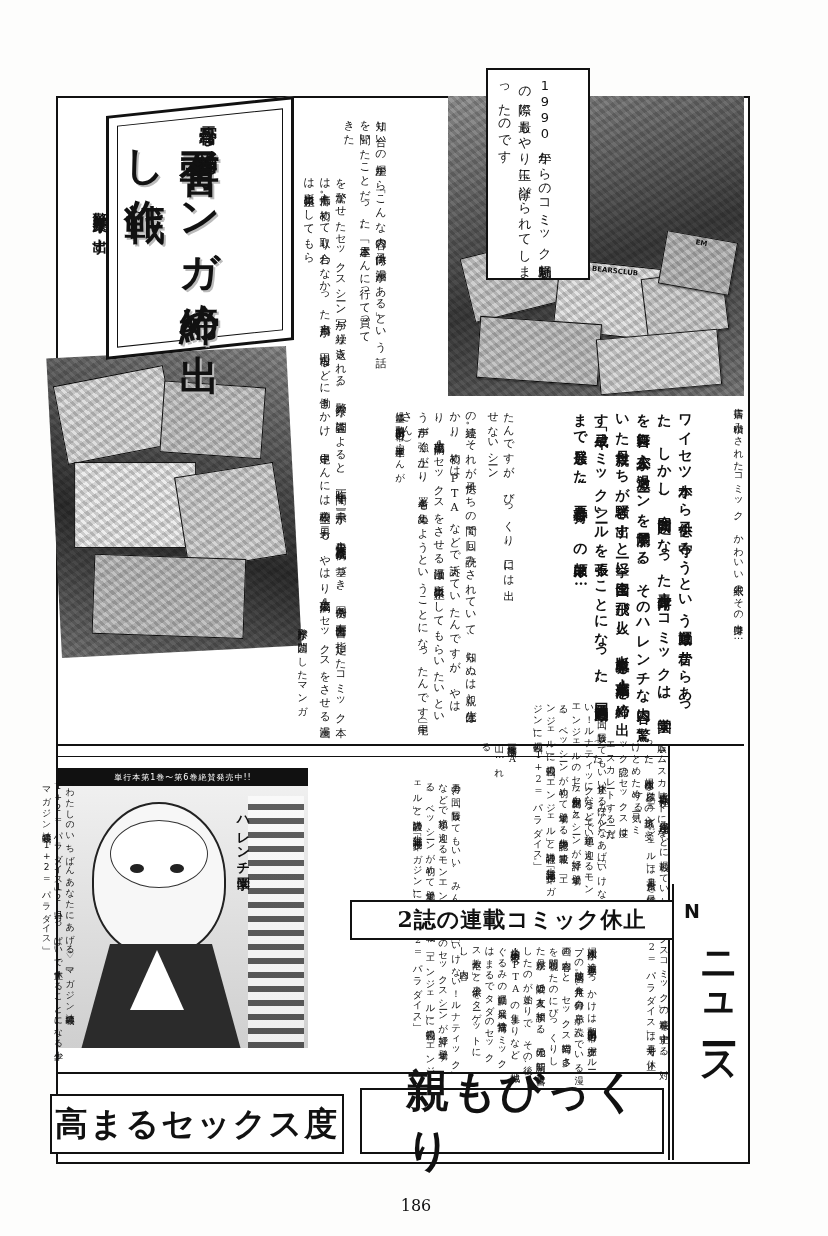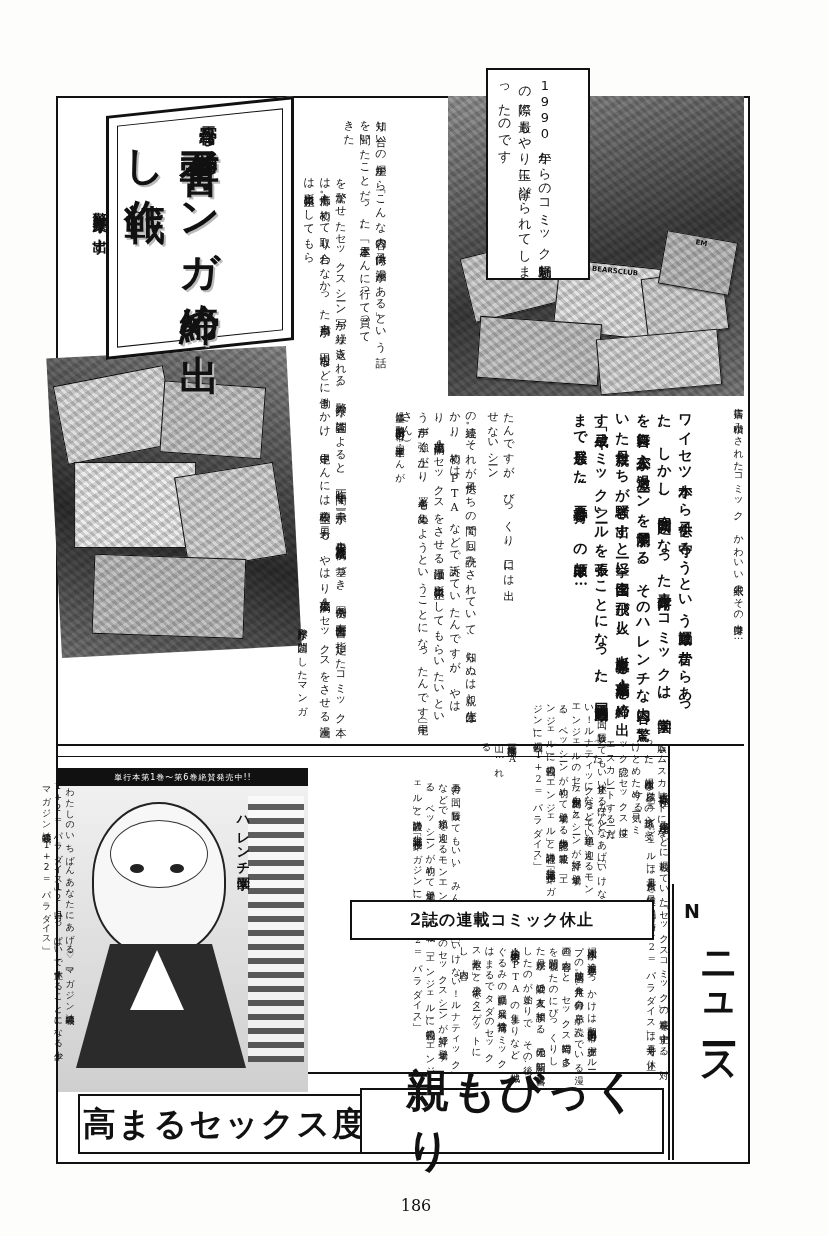--- a/index.html
+++ b/index.html
@@ -59,47 +59,47 @@
         background:#dcdcdc;box-shadow:1px 1px 2px rgba(0,0,0,.5);}
   .covlabel{font-size:7px;font-weight:bold;text-align:center;color:#111;
         padding-top:2px;letter-spacing:0;}
 
   
   #photo-comic-pile{left:54px;top:352px;width:240px;height:300px;
         transform:rotate(-3deg);
         background:linear-gradient(200deg,#8d8d8d,#2f2f2f 60%,#777);}
 
   
-  #photo-manga-girl{left:58px;top:768px;width:250px;height:324px;
+  #photo-manga-girl{left:58px;top:768px;width:250px;height:280px;
         background:linear-gradient(180deg,#f2f2f2,#cfcfcf);}
 
   
   .cap{position:absolute;writing-mode:vertical-rl;text-orientation:upright;
        font-size:10px;letter-spacing:1px;line-height:1.3;}
 
   
   .col{position:absolute;writing-mode:vertical-rl;text-orientation:upright;
        font-size:11px;line-height:1.45;letter-spacing:1.2px;
        font-family:"DejaVu Serif","Liberation Serif",serif;}
   .colbig{font-size:14px;line-height:1.5;letter-spacing:1.5px;font-weight:bold;}
   .colsm{font-size:9.5px;line-height:1.35;letter-spacing:1px;}
 
   
   .hbox{position:absolute;border:2px solid #111;background:#fff;
         font-family:"DejaVu Serif","Liberation Serif",serif;font-weight:bold;}
-  #headline-sex-degree{left:78px;top:1094px;width:290px;height:56px;}
+  #headline-sex-degree{left:50px;top:1094px;width:290px;height:56px;}
   #headline-parents{left:360px;top:1088px;width:300px;height:62px;}
   .hbox .t{position:absolute;inset:0;display:flex;align-items:center;
         justify-content:center;font-size:33px;letter-spacing:2px;}
   #headline-parents .t{font-size:44px;padding-left:44px;}
 
   #headline-serial-stop{position:absolute;left:350px;top:900px;width:300px;height:36px;
         border:2px solid #111;background:#fff;display:flex;align-items:center;
-        justify-content:center;font-weight:bold;font-size:16px;letter-spacing:1px;
-        font-family:"DejaVu Serif",serif;}
+        justify-content:center;font-weight:bold;font-size:22px;letter-spacing:1px;
+        font-family:"DejaVu Serif",serif;padding-left:20px;}
 
   
   .newslabel{position:absolute;left:684px;top:928px;height:220px;width:60px;
         writing-mode:vertical-rl;text-orientation:upright;font-size:38px;
         font-weight:bold;font-family:"DejaVu Serif",serif;letter-spacing:4px;
         color:#111;}
   .newsN{position:absolute;left:684px;top:900px;font-size:19px;font-weight:bold;}
   .newsbox{position:absolute;left:672px;top:884px;width:74px;height:276px;
         border-left:2px solid #111;}
 

